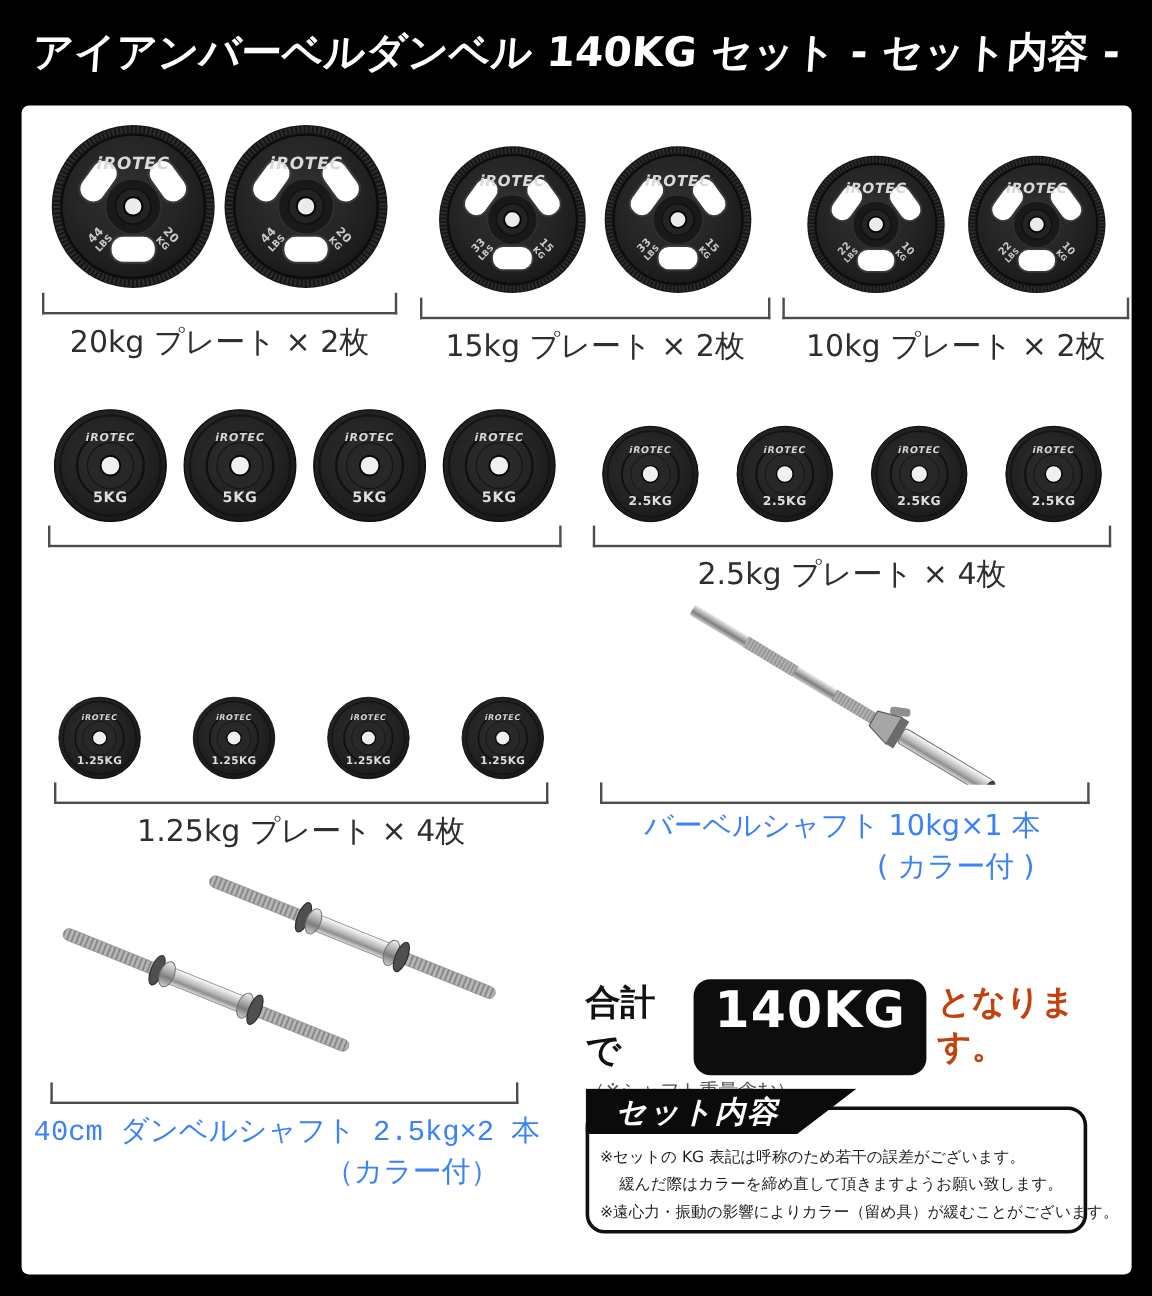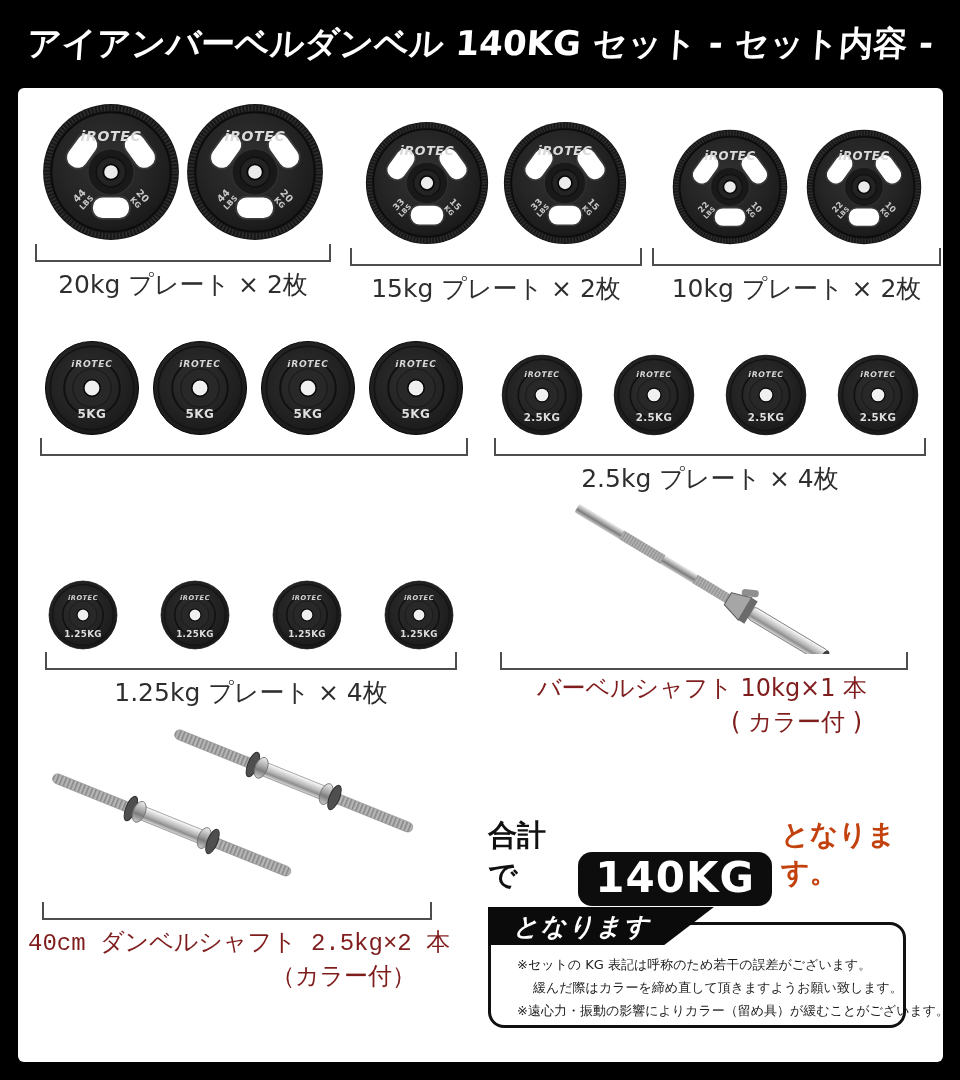--- a/index.html
+++ b/index.html
@@ -22,47 +22,47 @@
     background:#ffffff; border-radius:6px;
   }
   .group { position:absolute; display:flex; flex-direction:column; align-items:center; }
   .plates { display:flex; align-items:center; justify-content:center; }
   .bracket {
     align-self:stretch; height:16px; margin-top:2px;
     border-left:2px solid #4d4d4d; border-right:2px solid #4d4d4d; border-bottom:2px solid #4d4d4d;
   }
   .bracket.abs { position:absolute; }
   .glabel { margin-top:6px; font-size:25px; color:#2e2e2e; white-space:nowrap; }
-  .itemlabel { position:absolute; font-size:24px; color:#7f1d1d; white-space:nowrap; }
+  .itemlabel { position:absolute; font-size:24px; color:#3b82f6; white-space:nowrap; }
   .center { text-align:center; }
   .right { text-align:right; }
   .total {
     position:absolute; left:470px; top:728px; width:452px;
   }
   .total-row { display:flex; gap:9px; }
   .total-prefix { font-size:29px; color:#111111; font-weight:bold; }
   .total-badge {
     background:#0d0d0d; color:#ffffff; font-size:42px; font-weight:bold;
-    padding:1px 17px 4px 17px; border-radius:14px; letter-spacing:1px;margin-top:36px;
+    padding:1px 17px 4px 17px; border-radius:14px; letter-spacing:1px;
   }
   .total-suffix { font-size:28px; color:#c2410c; font-weight:bold; }
   .total-note { margin-top:3px; padding-right:26px; text-align:left; font-size:16px; color:#4f4f4f; }
   .notice { position:absolute; left:470px; top:819px; width:424px; height:121px; }
   .notice-banner {
     position:absolute; left:0; top:0; width:226px; height:38px; z-index:2;
     background:#0b0b0b; color:#ffffff;
     clip-path:polygon(0 0, 100% 0, 78% 100%, 0 100%);
     display:flex; align-items:center;
     font-size:25px; font-weight:bold; font-style:italic; padding-left:25px;
     box-sizing:border-box; letter-spacing:2px;
   }
   .notice-box {
     position:absolute; left:0; top:15px; width:418px; height:106px; z-index:1;
     background:#ffffff; border:3px solid #101010; border-radius:16px;
-    box-sizing:border-box; padding:28px 6px 0 26px;
+    box-sizing:border-box; padding:28px 6px 0 9px;
   }
   .notice-line { font-size:13px; line-height:23px; color:#1c1c1c; white-space:nowrap; }
   .notice-line.indent { padding-left:16px; }
   .shaft-svg { position:absolute; }
   .defs-holder { position:absolute; width:0; height:0; overflow:hidden; }
 </style>
 </head>
 <body>
 
 <svg class="defs-holder" aria-hidden="true">
@@ -418,21 +418,21 @@
     <div class="total-row">
       <span class="total-prefix">合計で</span>
       <span class="total-badge">140KG</span>
       <span class="total-suffix">となります。</span>
     </div>
     <div class="total-note">（※シャフト重量含む）</div>
   </div>
 
   <div class="notice">
     <div class="notice-banner">
-      <span>となります</span>
+      <span>セット内容</span>
     </div>
     <div class="notice-box">
       <div class="notice-line">※セットの KG 表記は呼称のため若干の誤差がございます。</div>
       <div class="notice-line indent">緩んだ際はカラーを締め直して頂きますようお願い致します。</div>
       <div class="notice-line">※遠心力・振動の影響によりカラー（留め具）が緩むことがございます。</div>
     </div>
   </div>
 
 </div>
 

